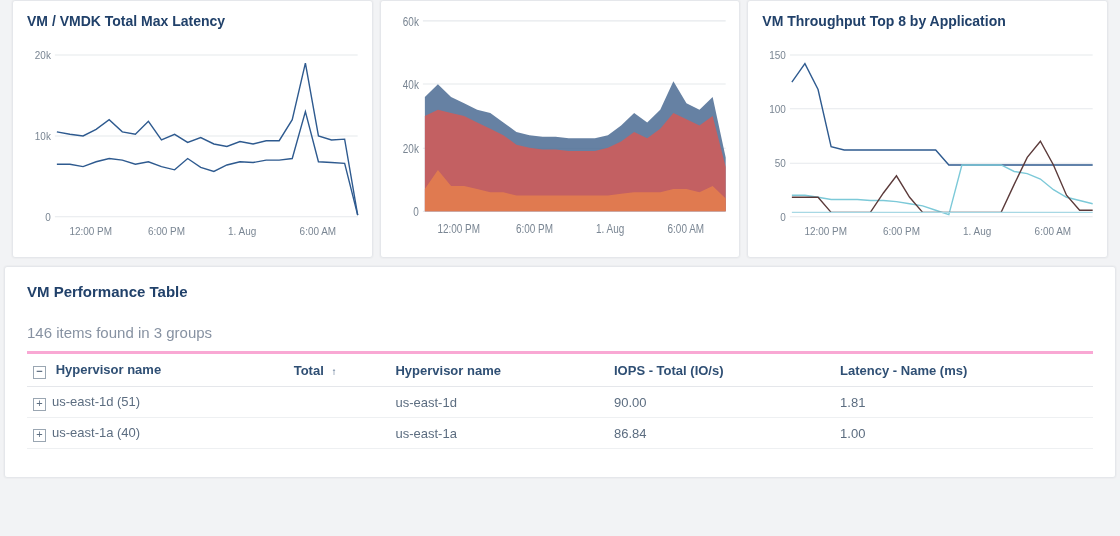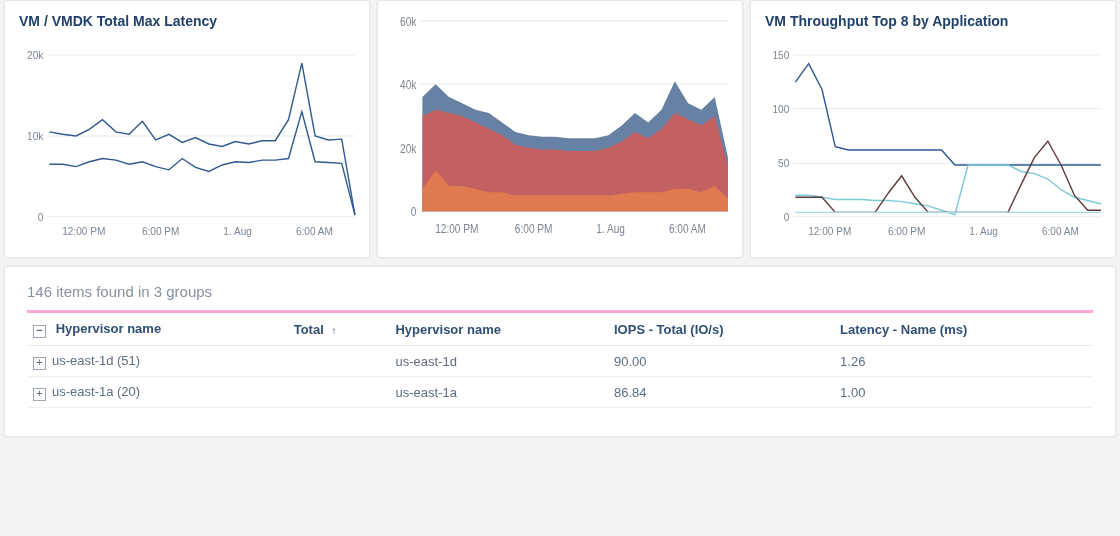--- a/index.html
+++ b/index.html
@@ -1,17 +1,17 @@
 <!DOCTYPE html>
 <html><head>
 <meta charset="utf-8">
 <style>
   html,body{margin:0;padding:0;background:#f2f3f5;font-family:"Segoe UI",Arial,sans-serif;color:#1f3a56;}
   body{width:1120px;height:536px;box-sizing:border-box;padding:0;}
-  .row{display:flex;gap:7px;padding:0 4px;align-items:center;}
+  .row{display:flex;gap:7px;padding:0 12px;align-items:center;}
   .card{background:#fff;border:1px solid #e5e7eb;border-radius:3px;box-shadow:0 0 0 1px rgba(0,0,0,0.02);box-sizing:border-box;}
   .chart-card{flex:1;display:flex;flex-direction:column;position:relative;height:258px;}
   .chart-title{font-size:14px;font-weight:600;color:#21416a;padding:12px 14px 8px 14px;}
   .chart-body{flex:1;position:relative;margin:8px 10px 10px 10px;}
   .chart-body svg{position:absolute;inset:0;width:100%;height:100%;}
   .axis text{font-size:10px;fill:#7a8693;font-family:"Segoe UI",Arial,sans-serif;}
   .axis line,.axis path{stroke:#e6e9ec;stroke-width:1;}
   .series-line{fill:none;stroke-width:1.4;}
   #table-card{margin:8px 4px 4px 4px;padding:16px 22px 28px 22px;}
   .tbl-title{font-size:15px;font-weight:600;color:#21416a;margin-bottom:24px;}
@@ -107,20 +107,21 @@
             <path class="series-line" d="M34.0 150.8 L47.1 150.8 L60.3 150.8 L73.4 165.7 L86.5 165.7 L99.7 165.7 L112.8 165.7 L125.9 146.5 L139.0 129.5 L152.2 150.8 L165.3 165.7 L178.4 165.7 L191.6 165.7 L204.7 165.7 L217.8 165.7 L231.0 165.7 L244.1 165.7 L257.2 138.0 L270.3 111.3 L283.5 95.3 L296.6 118.8 L309.7 148.7 L322.9 163.6 L336.0 163.6" stroke="#5b3a3a" fill="none"></path>
             <path class="series-line" d="M34.0 165.7 L47.1 165.7 L60.3 165.7 L73.4 165.7 L86.5 165.7 L99.7 165.7 L112.8 165.7 L125.9 165.7 L139.0 165.7 L152.2 165.7 L165.3 165.7 L178.4 165.7 L191.6 165.7 L204.7 165.7 L217.8 165.7 L231.0 165.7 L244.1 165.7 L257.2 165.7 L270.3 165.7 L283.5 165.7 L296.6 165.7 L309.7 165.7 L322.9 165.7 L336.0 165.7" stroke="#a7d8e4" fill="none"></path>
           </g>
       </svg>
     </div>
   </div>
 
 </div>
 
 <div id="table-card" class="card">
+  <div class="tbl-title">VM Performance Table</div>
   <div class="tbl-sub">146 items found in 3 groups</div>
   <table>
     <thead>
       <tr>
         <th>
           <span class="exp-icon">−</span>
           <span>Hypervisor name</span>
         </th>
         <th>
           <span>Total</span>
@@ -136,24 +137,24 @@
           <span>Latency - Name (ms)</span>
         </th>
       </tr>
     </thead>
     <tbody id="tbl-body">
         <tr>
           <td><span class="exp-icon">+</span><span>us-east-1d (51)</span></td>
           <td></td>
           <td>us-east-1d</td>
           <td>90.00</td>
-          <td>1.26</td>
+          <td>1.81</td>
         </tr>
         <tr>
-          <td><span class="exp-icon">+</span><span>us-east-1a (20)</span></td>
+          <td><span class="exp-icon">+</span><span>us-east-1a (40)</span></td>
           <td></td>
           <td>us-east-1a</td>
           <td>86.84</td>
           <td>1.00</td>
         </tr>
       </tbody>
   </table>
 </div>
 
 </body></html>

